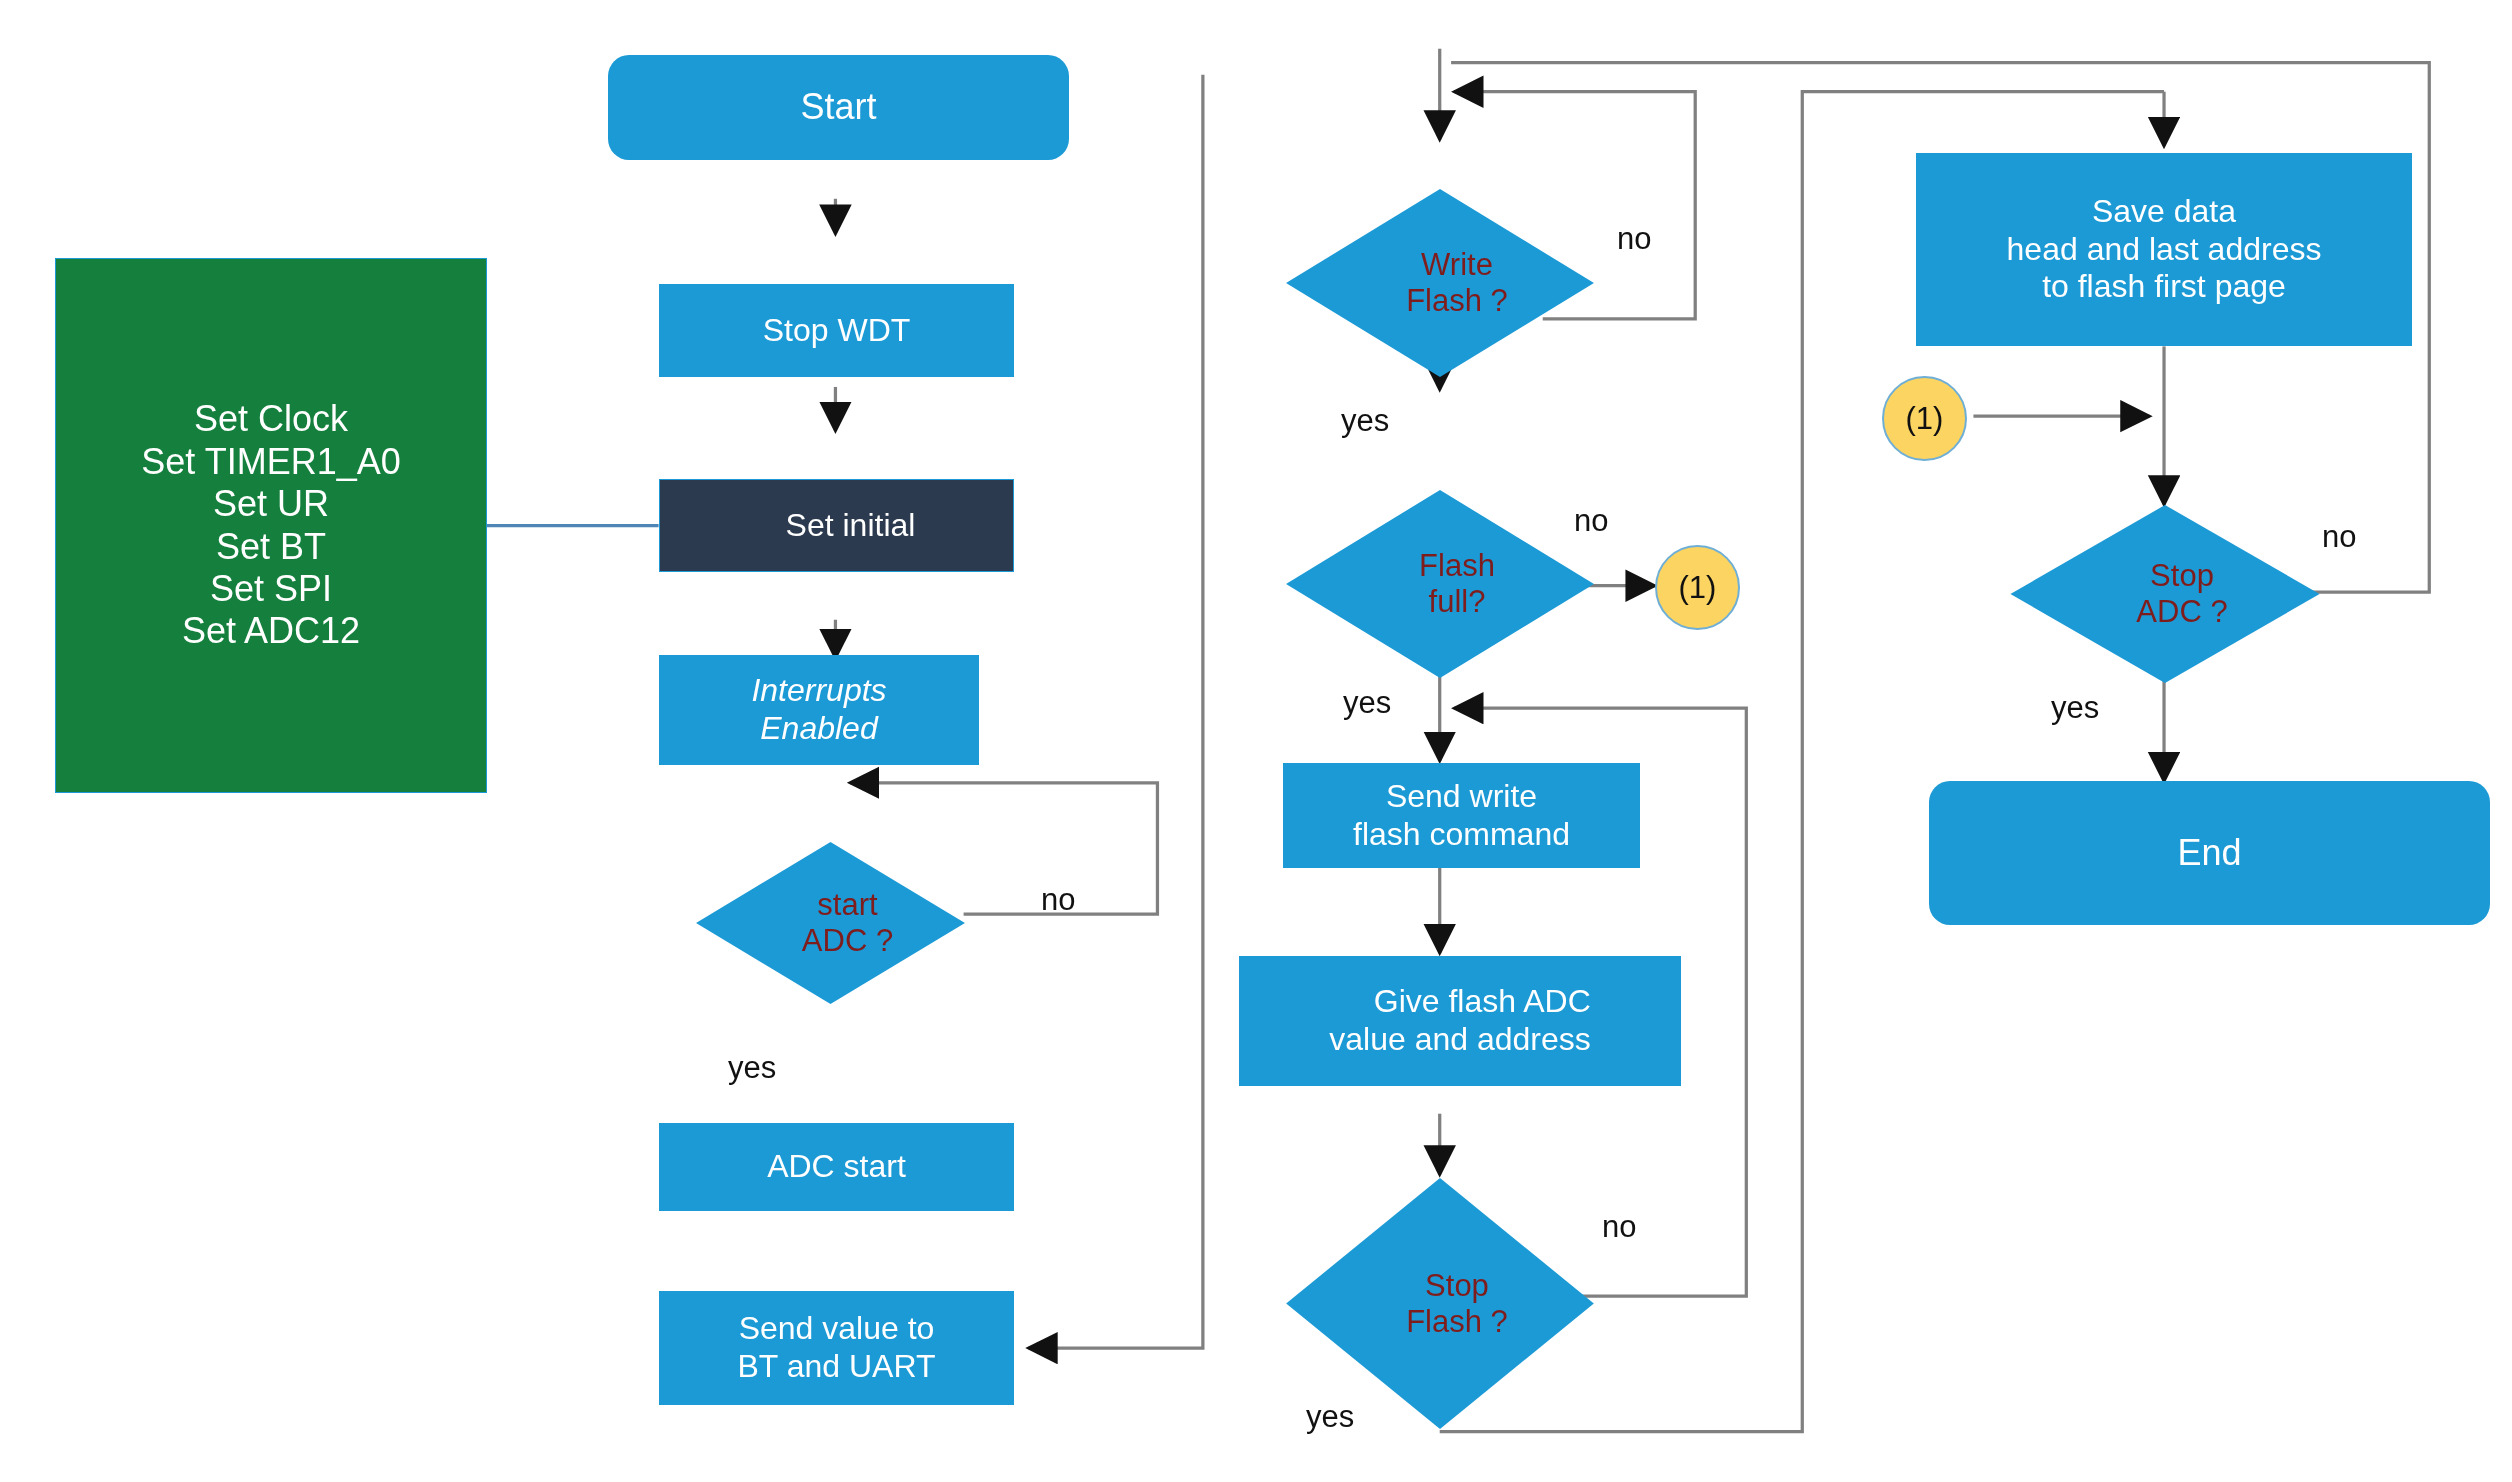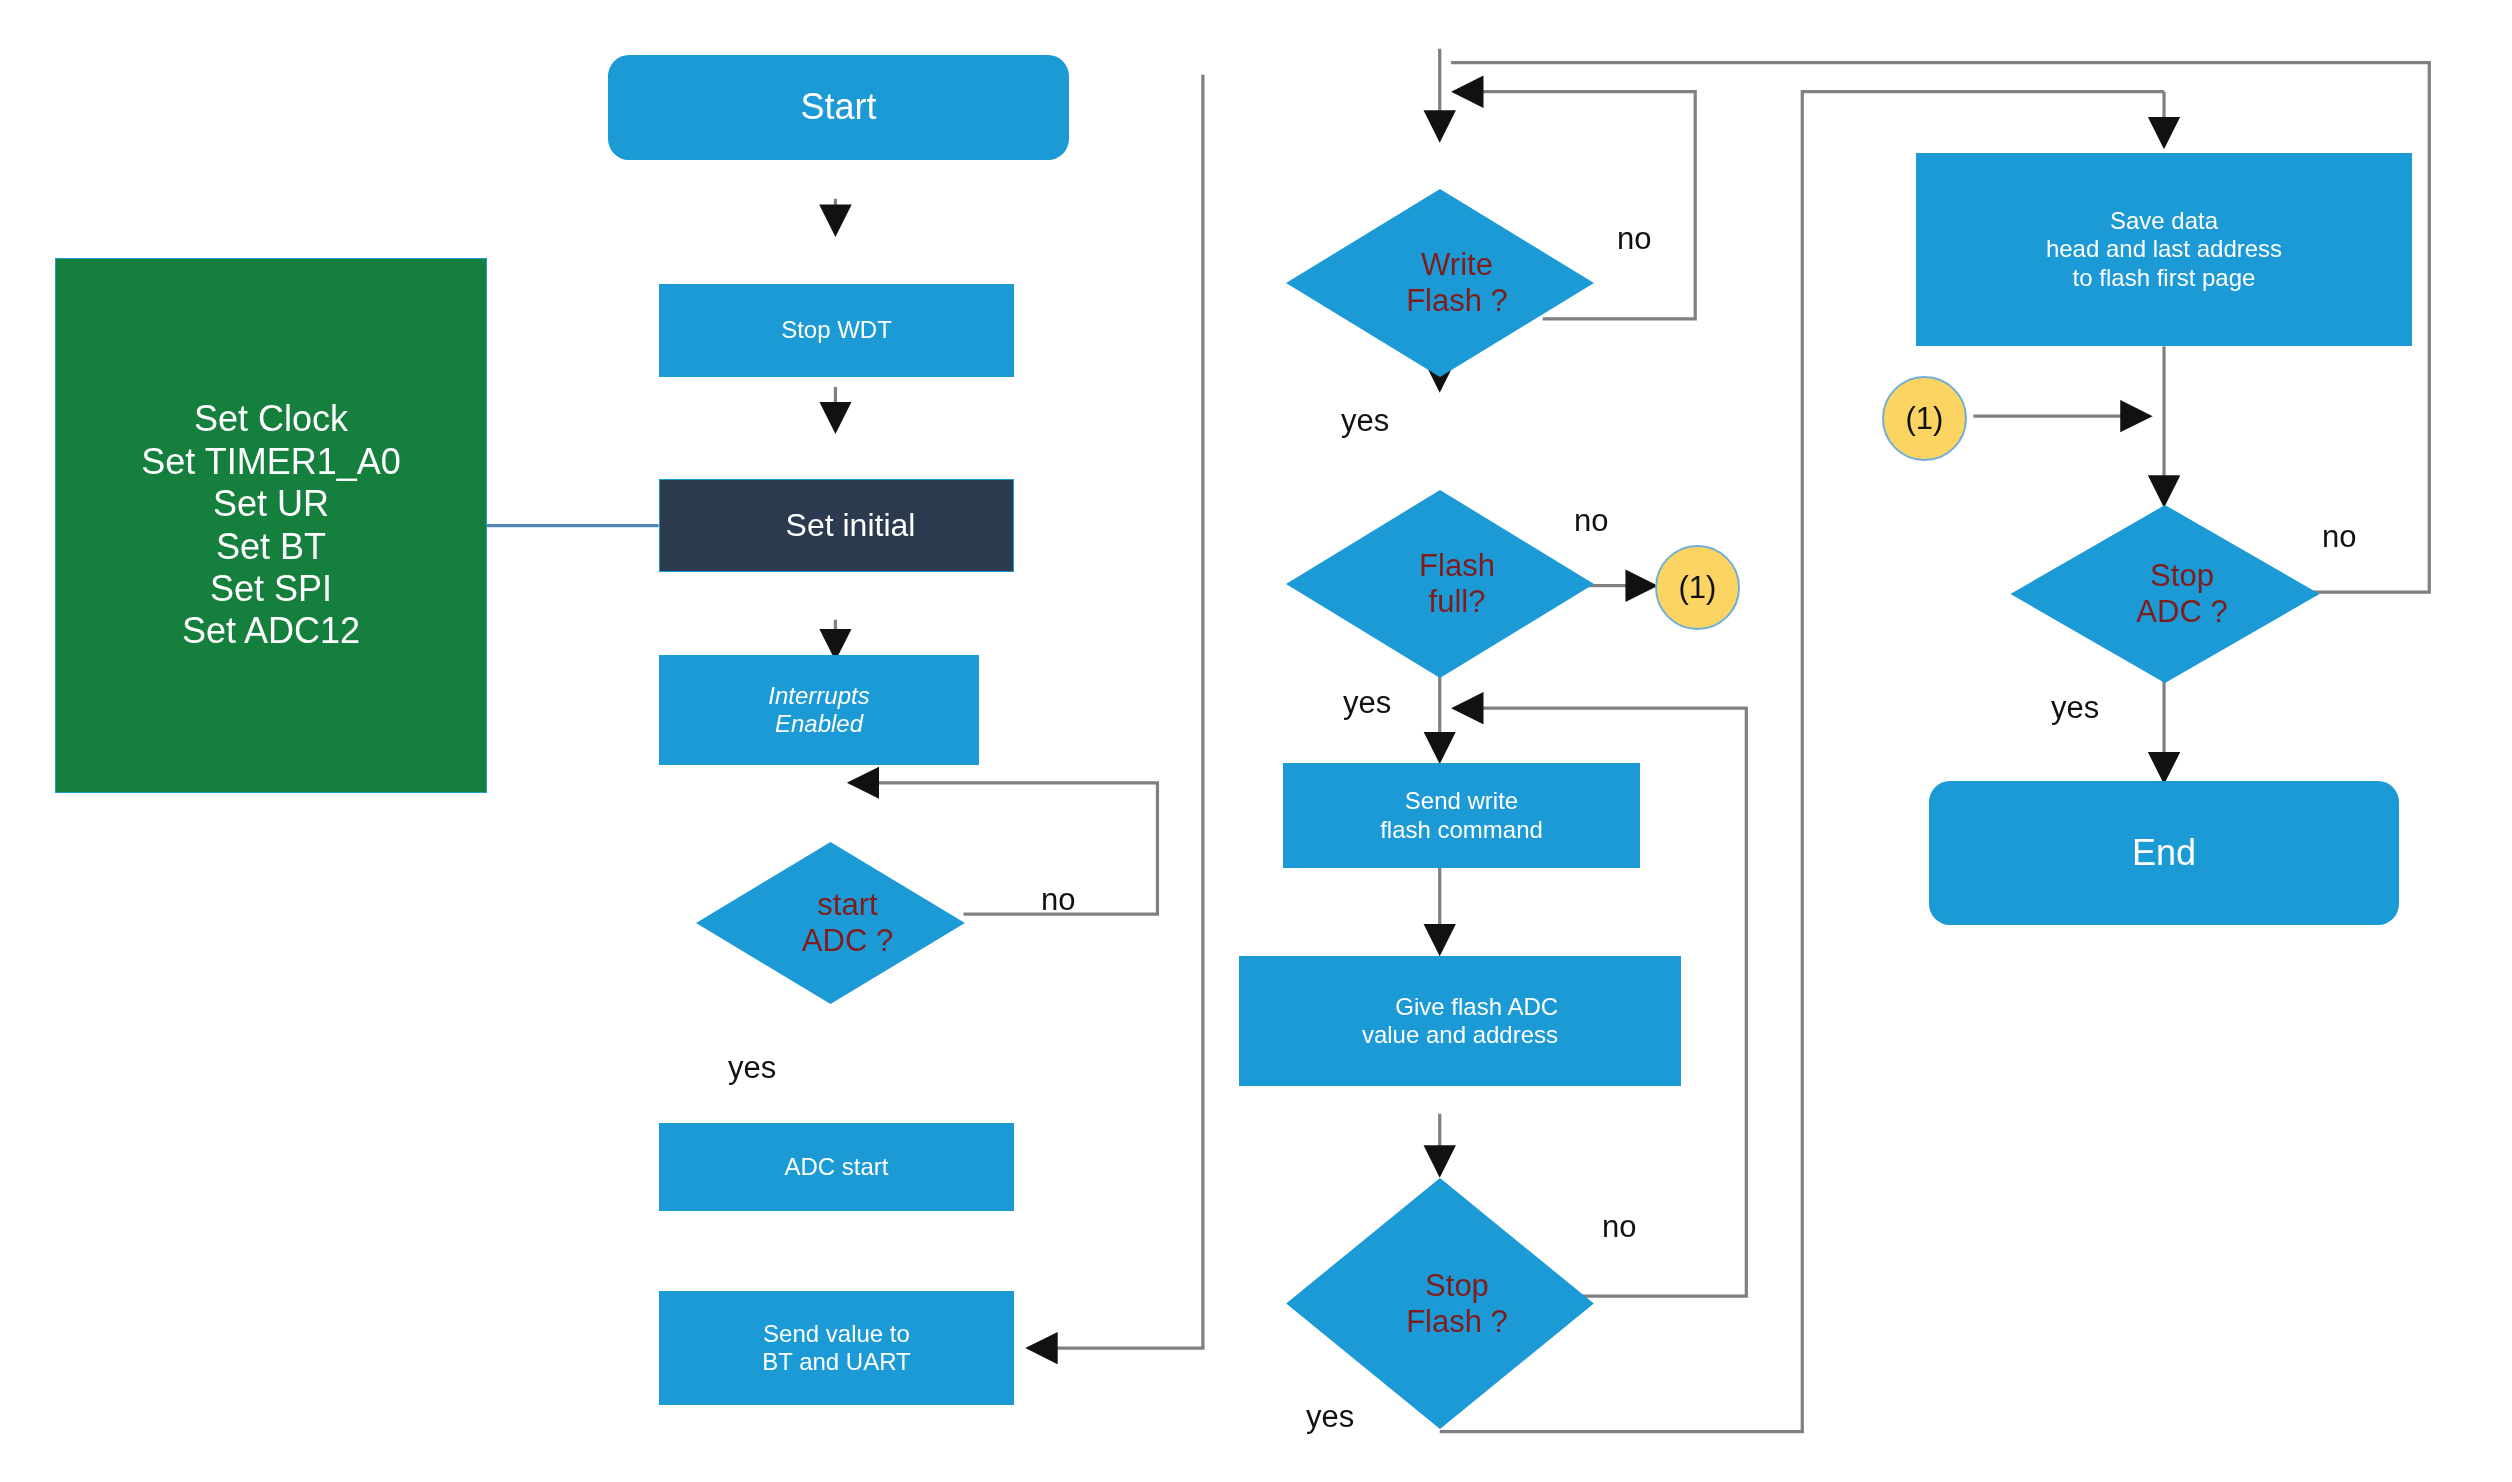--- a/index.html
+++ b/index.html
@@ -2,21 +2,21 @@
 <html style="font-size:13px"><head>
 <meta charset="utf-8">
 <style>
   html,body{margin:0;padding:0;background:#ffffff;}
   body{font-family:"Liberation Sans",sans-serif;}
   #stage{position:relative;width:2512px;height:1482px;background:#ffffff;overflow:hidden;}
 
   .node{position:absolute;box-sizing:border-box;display:flex;align-items:center;justify-content:center;
         text-align:center;color:#ffffff;line-height:1.18;white-space:pre-line;}
 
-  .proc{background:#1C9AD6;font-size:24px;}
+  .proc{background:#1C9AD6;font-size:32px;}
   .proc-note{background:#2B3A4E;font-size:32px;border:1.6px solid #1C9AD6;}
   .term{background:#1C9AD6;border-radius:21px;font-size:36px;}
 
   .note-big{background:#15803d;font-size:36px;border:1.6px solid #1C9AD6;flex-direction:column;}
 
   .dia-wrap{position:absolute;}
   .dia-wrap svg{position:absolute;left:0;top:0;overflow:visible;}
   .dia-label{position:absolute;left:17px;top:0;width:100%;height:100%;display:flex;align-items:center;
              justify-content:center;text-align:center;color:#7f1d1d;font-size:31px;line-height:1.15;
              white-space:pre-line;}
@@ -150,21 +150,21 @@
 to flash first page</div>
 
   <div class="dia-wrap" style="left:2010px;top:505px;width:310px;height:178px;">
     <svg width="310" height="178" viewBox="0 0 382 220">
       <polygon points="191,0 382,110 191,220 0,110" fill="#1C9AD6"></polygon>
     </svg>
     <div class="dia-label">Stop
 ADC ?</div>
   </div>
 
-  <div class="node term" style="left:1929px;top:781px;width:470px;height:144px;">End</div>
+  <div class="node term" style="left:1929px;top:781px;width:561px;height:144px;">End</div>
 
   <div class="conn" style="left:1655px;top:545px;width:81px;height:81px;">(1)</div>
 
   <div class="conn" style="left:1882px;top:376px;width:81px;height:81px;">(1)</div>
 
   <div class="elabel" style="left:1041px;top:882px;">no</div>
   <div class="elabel" style="left:728px;top:1050px;">yes</div>
 
   <div class="elabel" style="left:1617px;top:221px;">no</div>
   <div class="elabel" style="left:1341px;top:403px;">yes</div>

